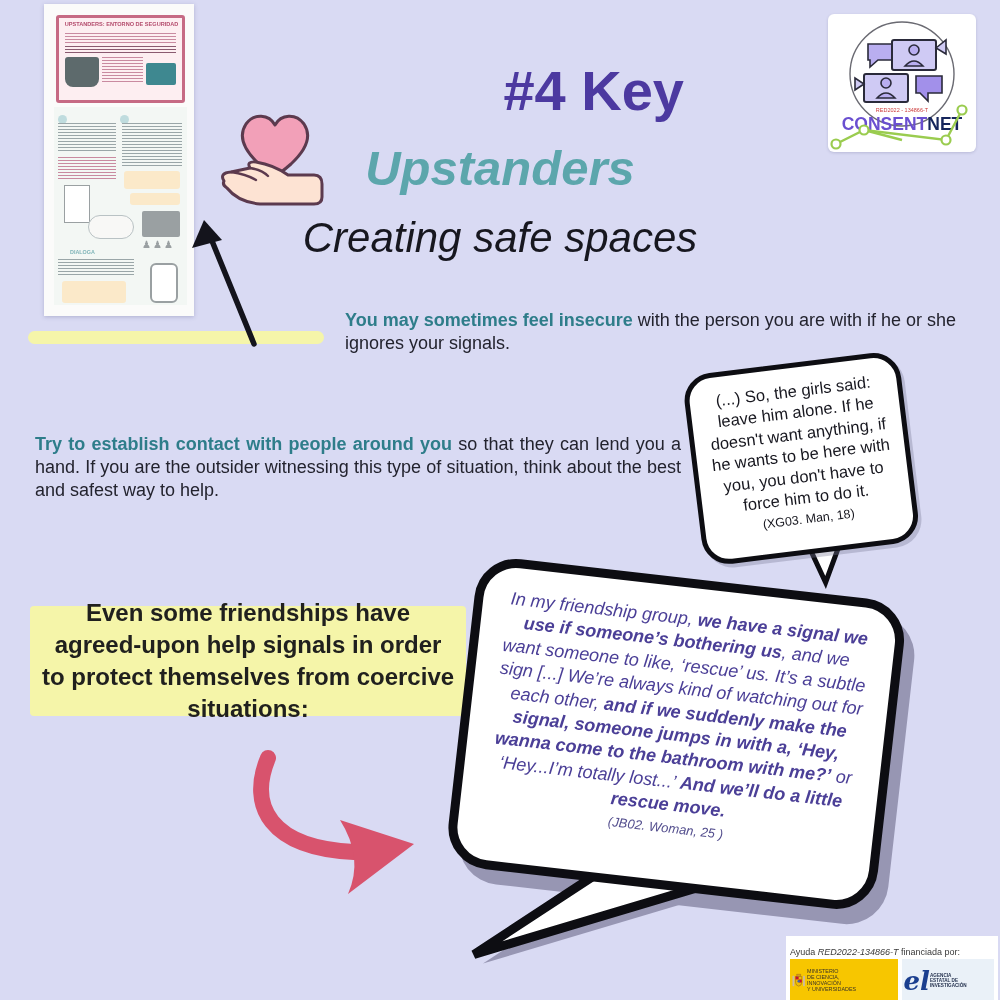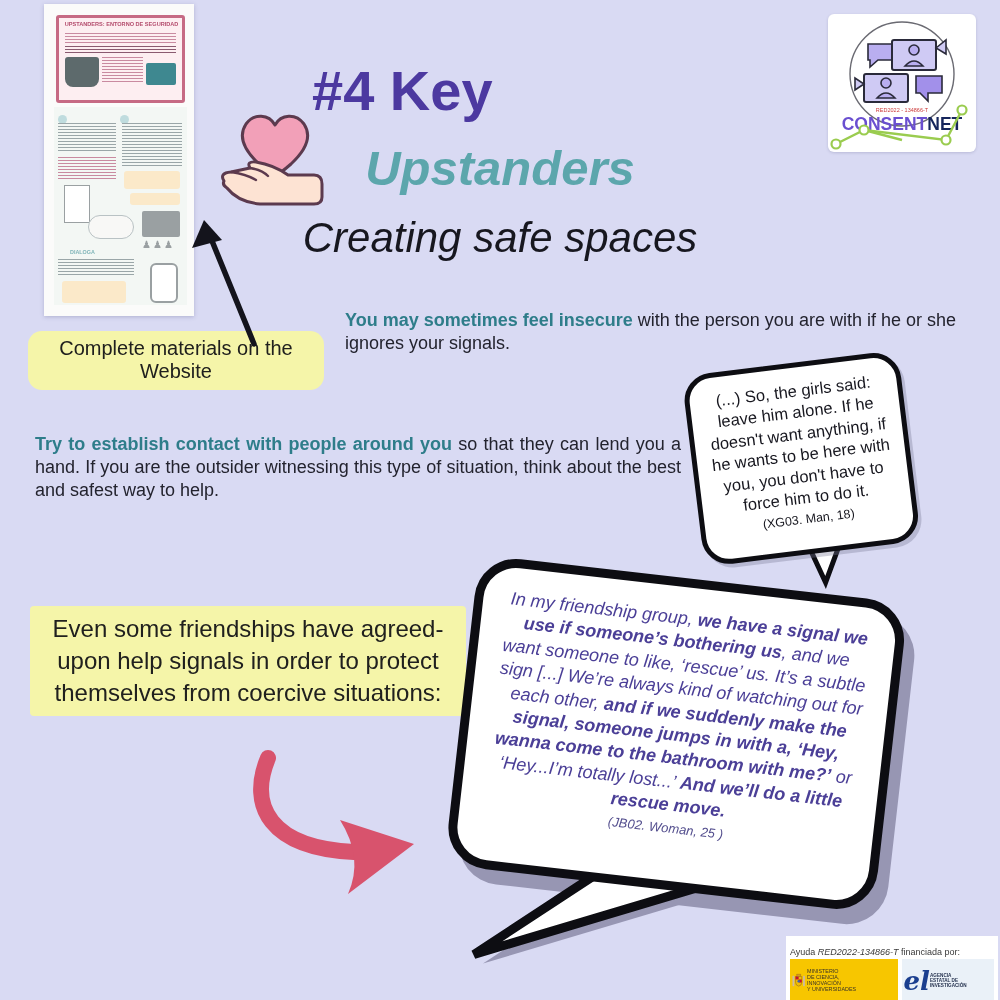--- a/index.html
+++ b/index.html
@@ -39,21 +39,21 @@
   .thumb-section-title { color:#7fb4b8; font-weight:bold; font-size:9px; transform:scale(.6); transform-origin:left top; }
   .screen { background:#9aa0a2; border-radius:2px; }
   .persons { color:#9aa0a2; font-size:10px; letter-spacing:2px; }
   .cloud { background:#f8f8f6; border:1px solid #b9c2c4; border-radius:12px; }
   .phone { background:#fff; border:2px solid #9aa0a2; border-radius:6px; }
   .orangebox { background:#fbe9c9; border-radius:3px; }
   .tealbox { background:#3e8890; border-radius:2px; }
   .darkbox { background:#5d6a6c; border-radius:3px 3px 8px 8px; }
 
   
-  .kicker { left:312px; top:58px; width:380px; text-align:left;
+  .kicker { left:304px; top:58px; width:380px; text-align:right;
     font-size:56px; font-weight:800; color:#4c39a0; }
   .title  { left:250px; top:140px; width:500px; text-align:center;
     font-size:49px; font-weight:800; font-style:italic; color:#5ca6ac; }
   .subtitle { left:200px; top:214px; width:600px; text-align:center;
     font-size:42px; font-style:italic; color:#17171f; font-weight:500;}
 
   
   .logo-box { left:828px; top:14px; width:148px; height:138px;
     background:#fff; border-radius:6px; box-shadow:0 1px 3px rgba(60,60,110,.2); }
 
@@ -76,21 +76,21 @@
     background:#fff; border:5px solid #0d0d12; border-radius:28px;
     padding:13px 8px 6px; text-align:center;
     font-size:16.5px; line-height:1.3; color:#17171f;
     box-shadow:3px 4px 0 rgba(120,120,150,.35);
   }
   .sb-attr { font-size:12.5px; margin-top:2px; color:#17171f; }
 
   
   .hl-box { left:30px; top:606px; width:436px; height:110px;
     background:#f5f5a9; border-radius:4px; display:flex; align-items:center;
-    text-align:center; padding:8px 10px; }
+    text-align:center; padding:8px 10px;font-weight:bold; }
   .hl-box span { font-size:24px; line-height:1.33; color:#20201e; width:100%; }
 
   
   .bb-wrap { left:452px; top:568px; width:450px; height:420px; transform:rotate(6.5deg); transform-origin:50% 40%; }
   .bb-shadow { position:absolute; left:20px; top:24px; width:432px; height:312px;
     background:#9796b3; border-radius:42px; }
   .bb-body { position:absolute; left:8px; top:10px; width:432px; height:312px;
     background:#fff; border:9px solid #0d0d12; border-radius:42px;
     padding:20px 22px 8px; text-align:center;
     font-size:18px; line-height:1.3; font-style:italic; color:#4b3f97; font-weight:500;
@@ -178,21 +178,20 @@
     <polyline points="8,130 36,116 118,126 134,96" fill="none" stroke="#9acc4f" stroke-width="2.4"></polyline>
     <polyline points="36,116 74,126" fill="none" stroke="#9acc4f" stroke-width="2.4"></polyline>
     <circle cx="8" cy="130" r="4.5" fill="#fff" stroke="#9acc4f" stroke-width="2.2"></circle>
     <circle cx="36" cy="116" r="4.5" fill="#fff" stroke="#9acc4f" stroke-width="2.2"></circle>
     <circle cx="118" cy="126" r="4.5" fill="#fff" stroke="#9acc4f" stroke-width="2.2"></circle>
     <circle cx="134" cy="96" r="4.5" fill="#fff" stroke="#9acc4f" stroke-width="2.2"></circle>
   </svg>
 </div>
 
 <div class="abs site-label">
-  <span class="l1">Complete materials on the Website</span>
 </div>
 
 <svg class="abs" style="left:188px;top:216px;" width="84" height="132" viewBox="0 0 84 132">
   <line x1="66" y1="128" x2="22" y2="20" stroke="#14141c" stroke-width="5.5" stroke-linecap="round"></line>
   <polygon points="16,4 4,32 34,24" fill="#14141c"></polygon>
 </svg>
 
 <div class="abs para para1">
   <span class="lead-teal">You may sometimes feel insecure</span><span> with the person you are with if he or she ignores your signals.</span>
 </div>

